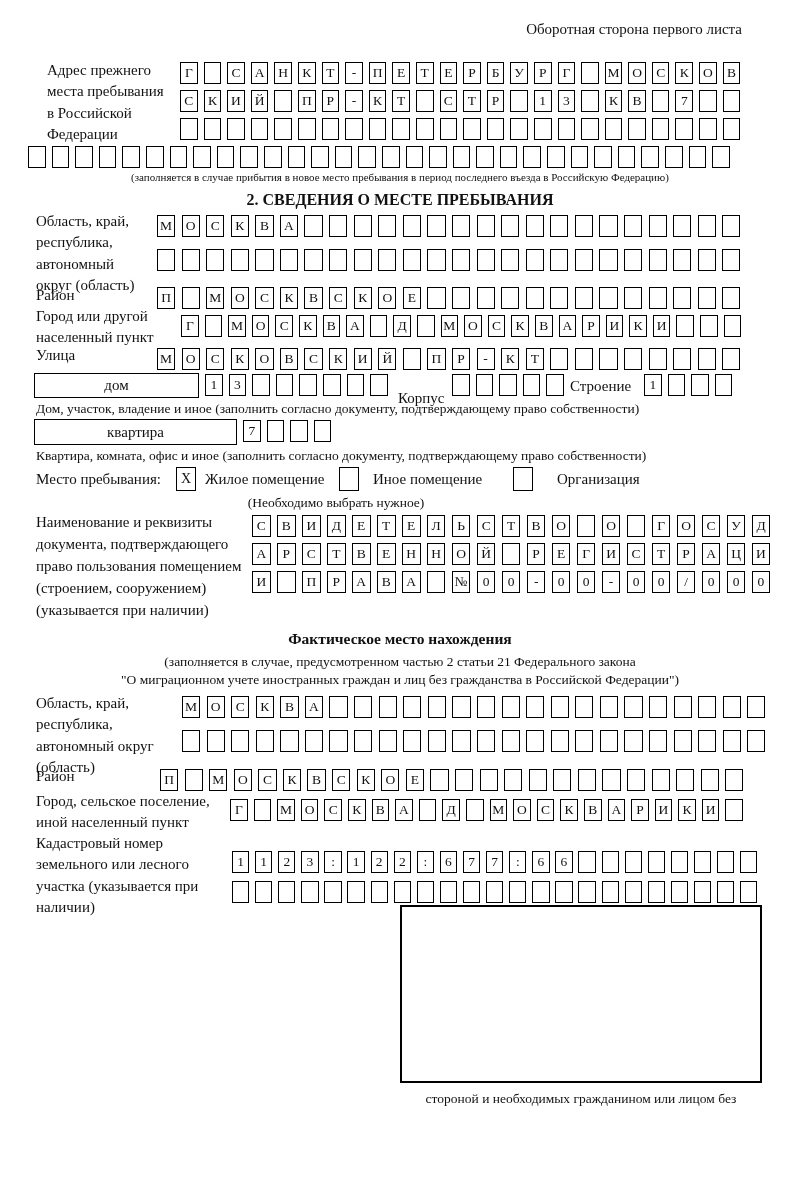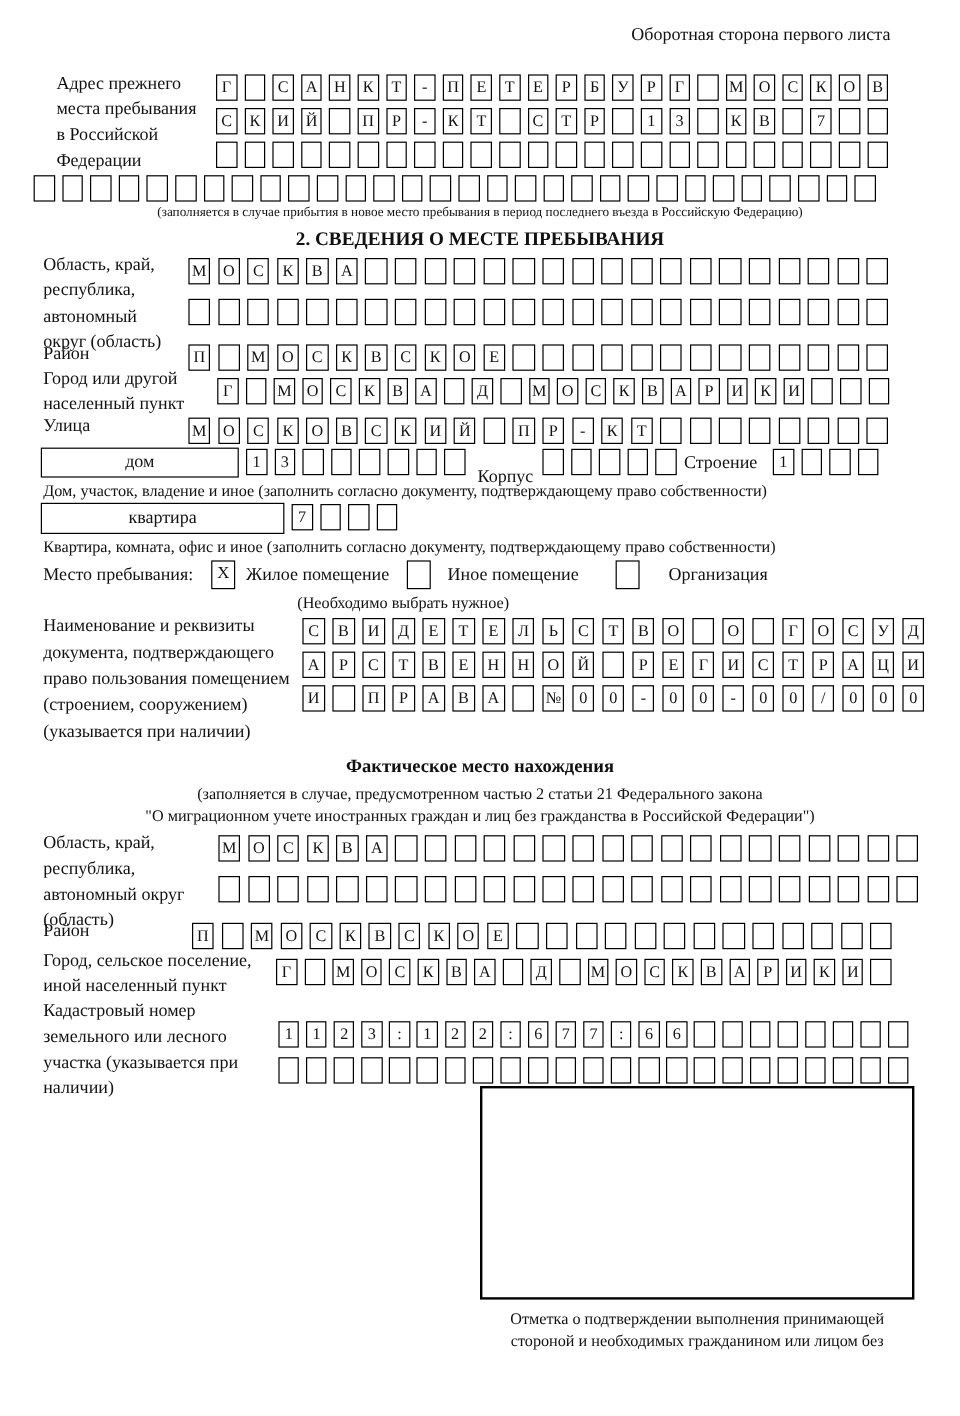--- a/index.html
+++ b/index.html
@@ -568,15 +568,14 @@
     <span class="cell"></span>
     <span class="cell"></span>
     <span class="cell"></span>
     <span class="cell"></span>
     <span class="cell"></span>
     <span class="cell"></span>
   </div>
 
 <div class="abs stampbox" style="left:400px;top:905px;width:362px;height:178px;"></div>
 <div class="abs stampcap" style="left:375px;top:1089px;width:412px;">
-  <div>Отметка о подтверждении выполнения принимающей</div>
   <div>стороной и необходимых гражданином или лицом без</div>
 </div>
 
 </body></html>

